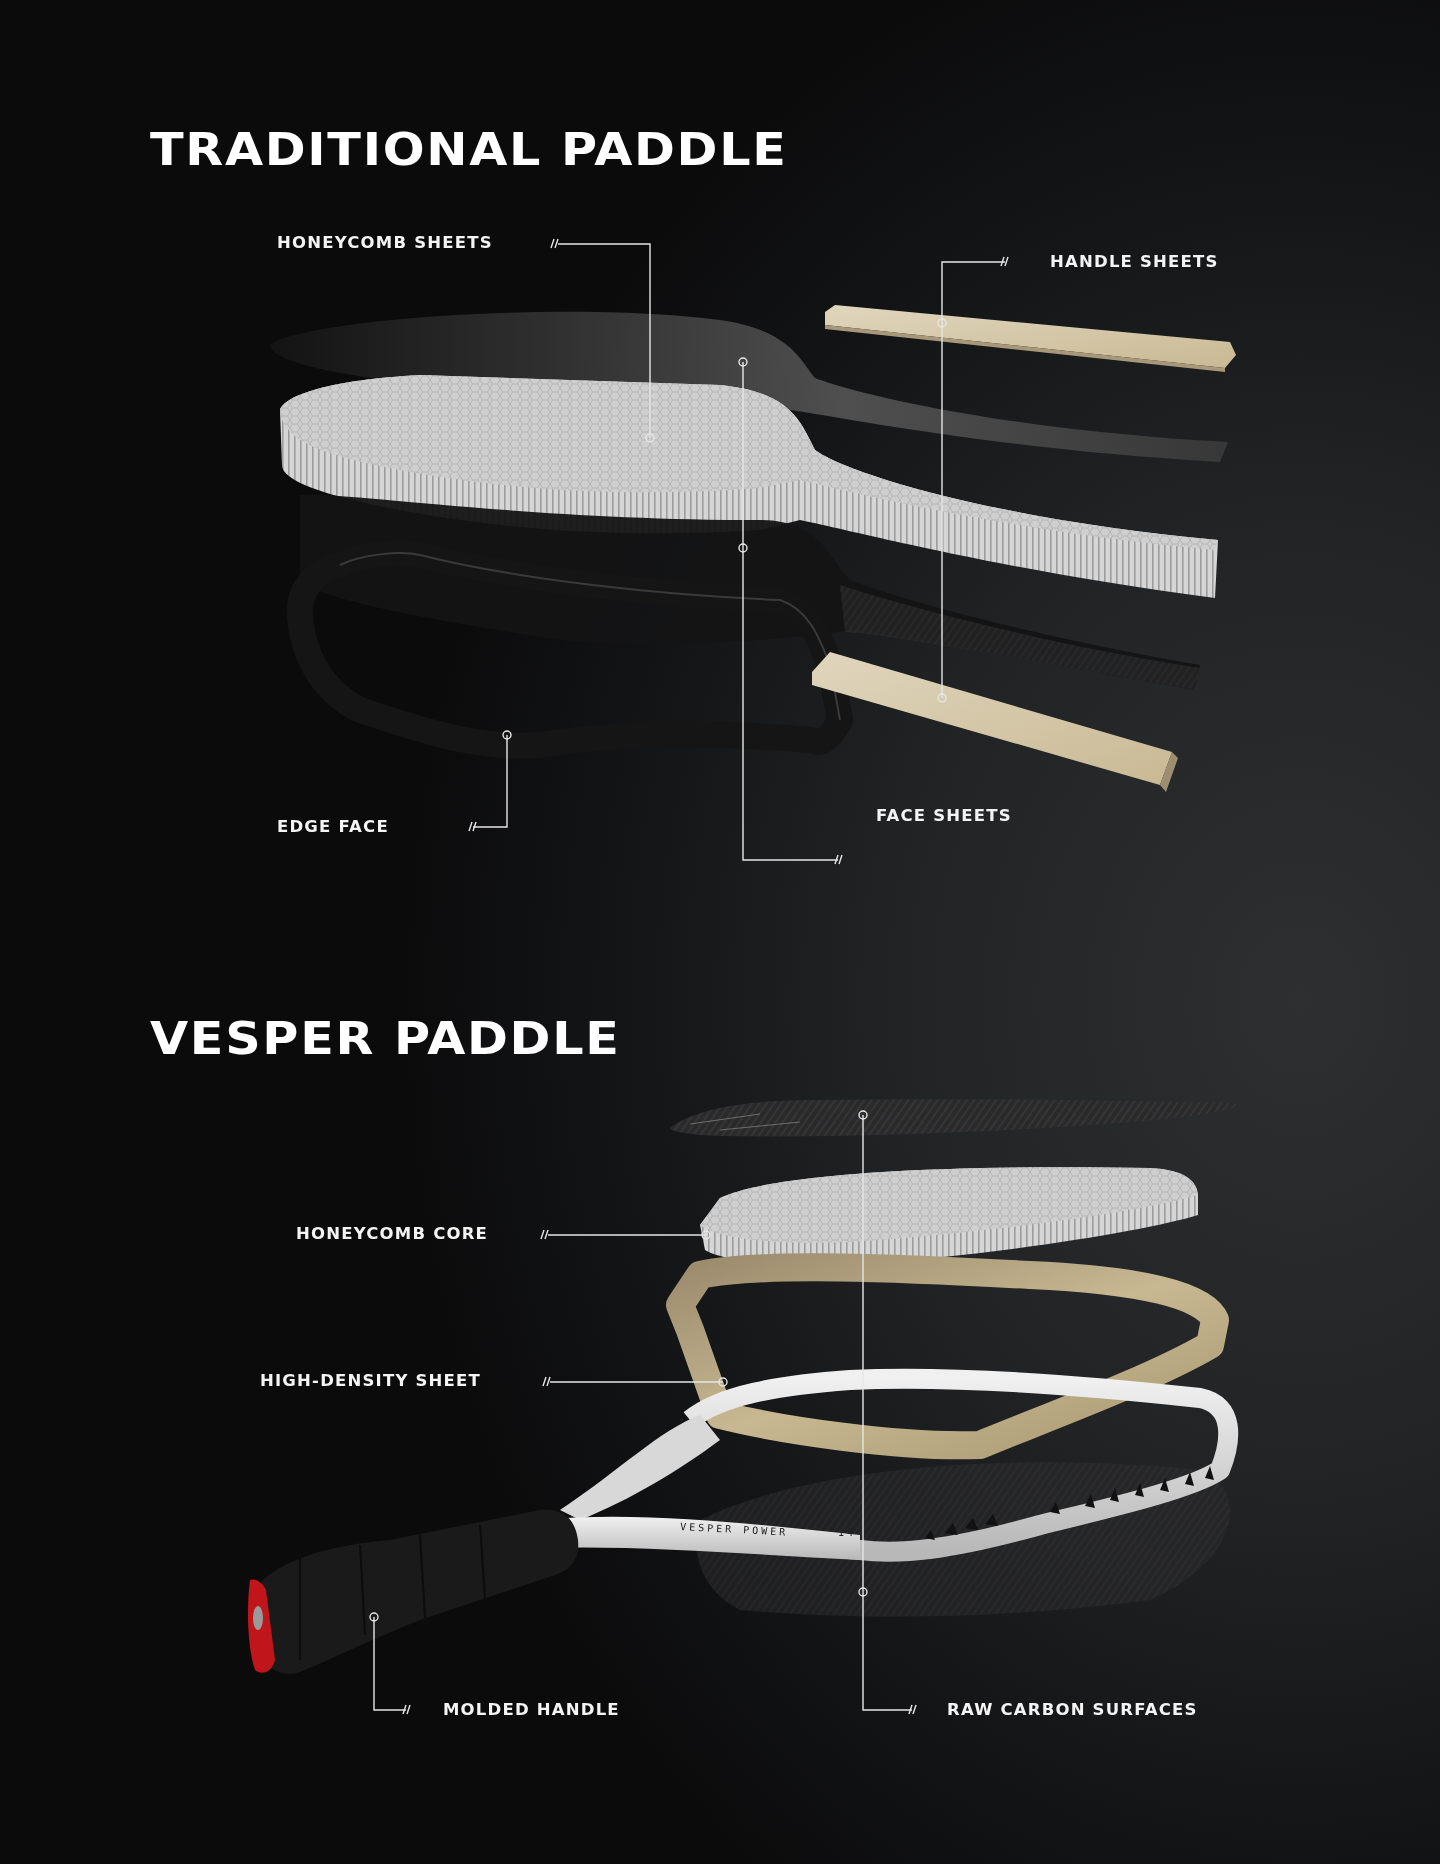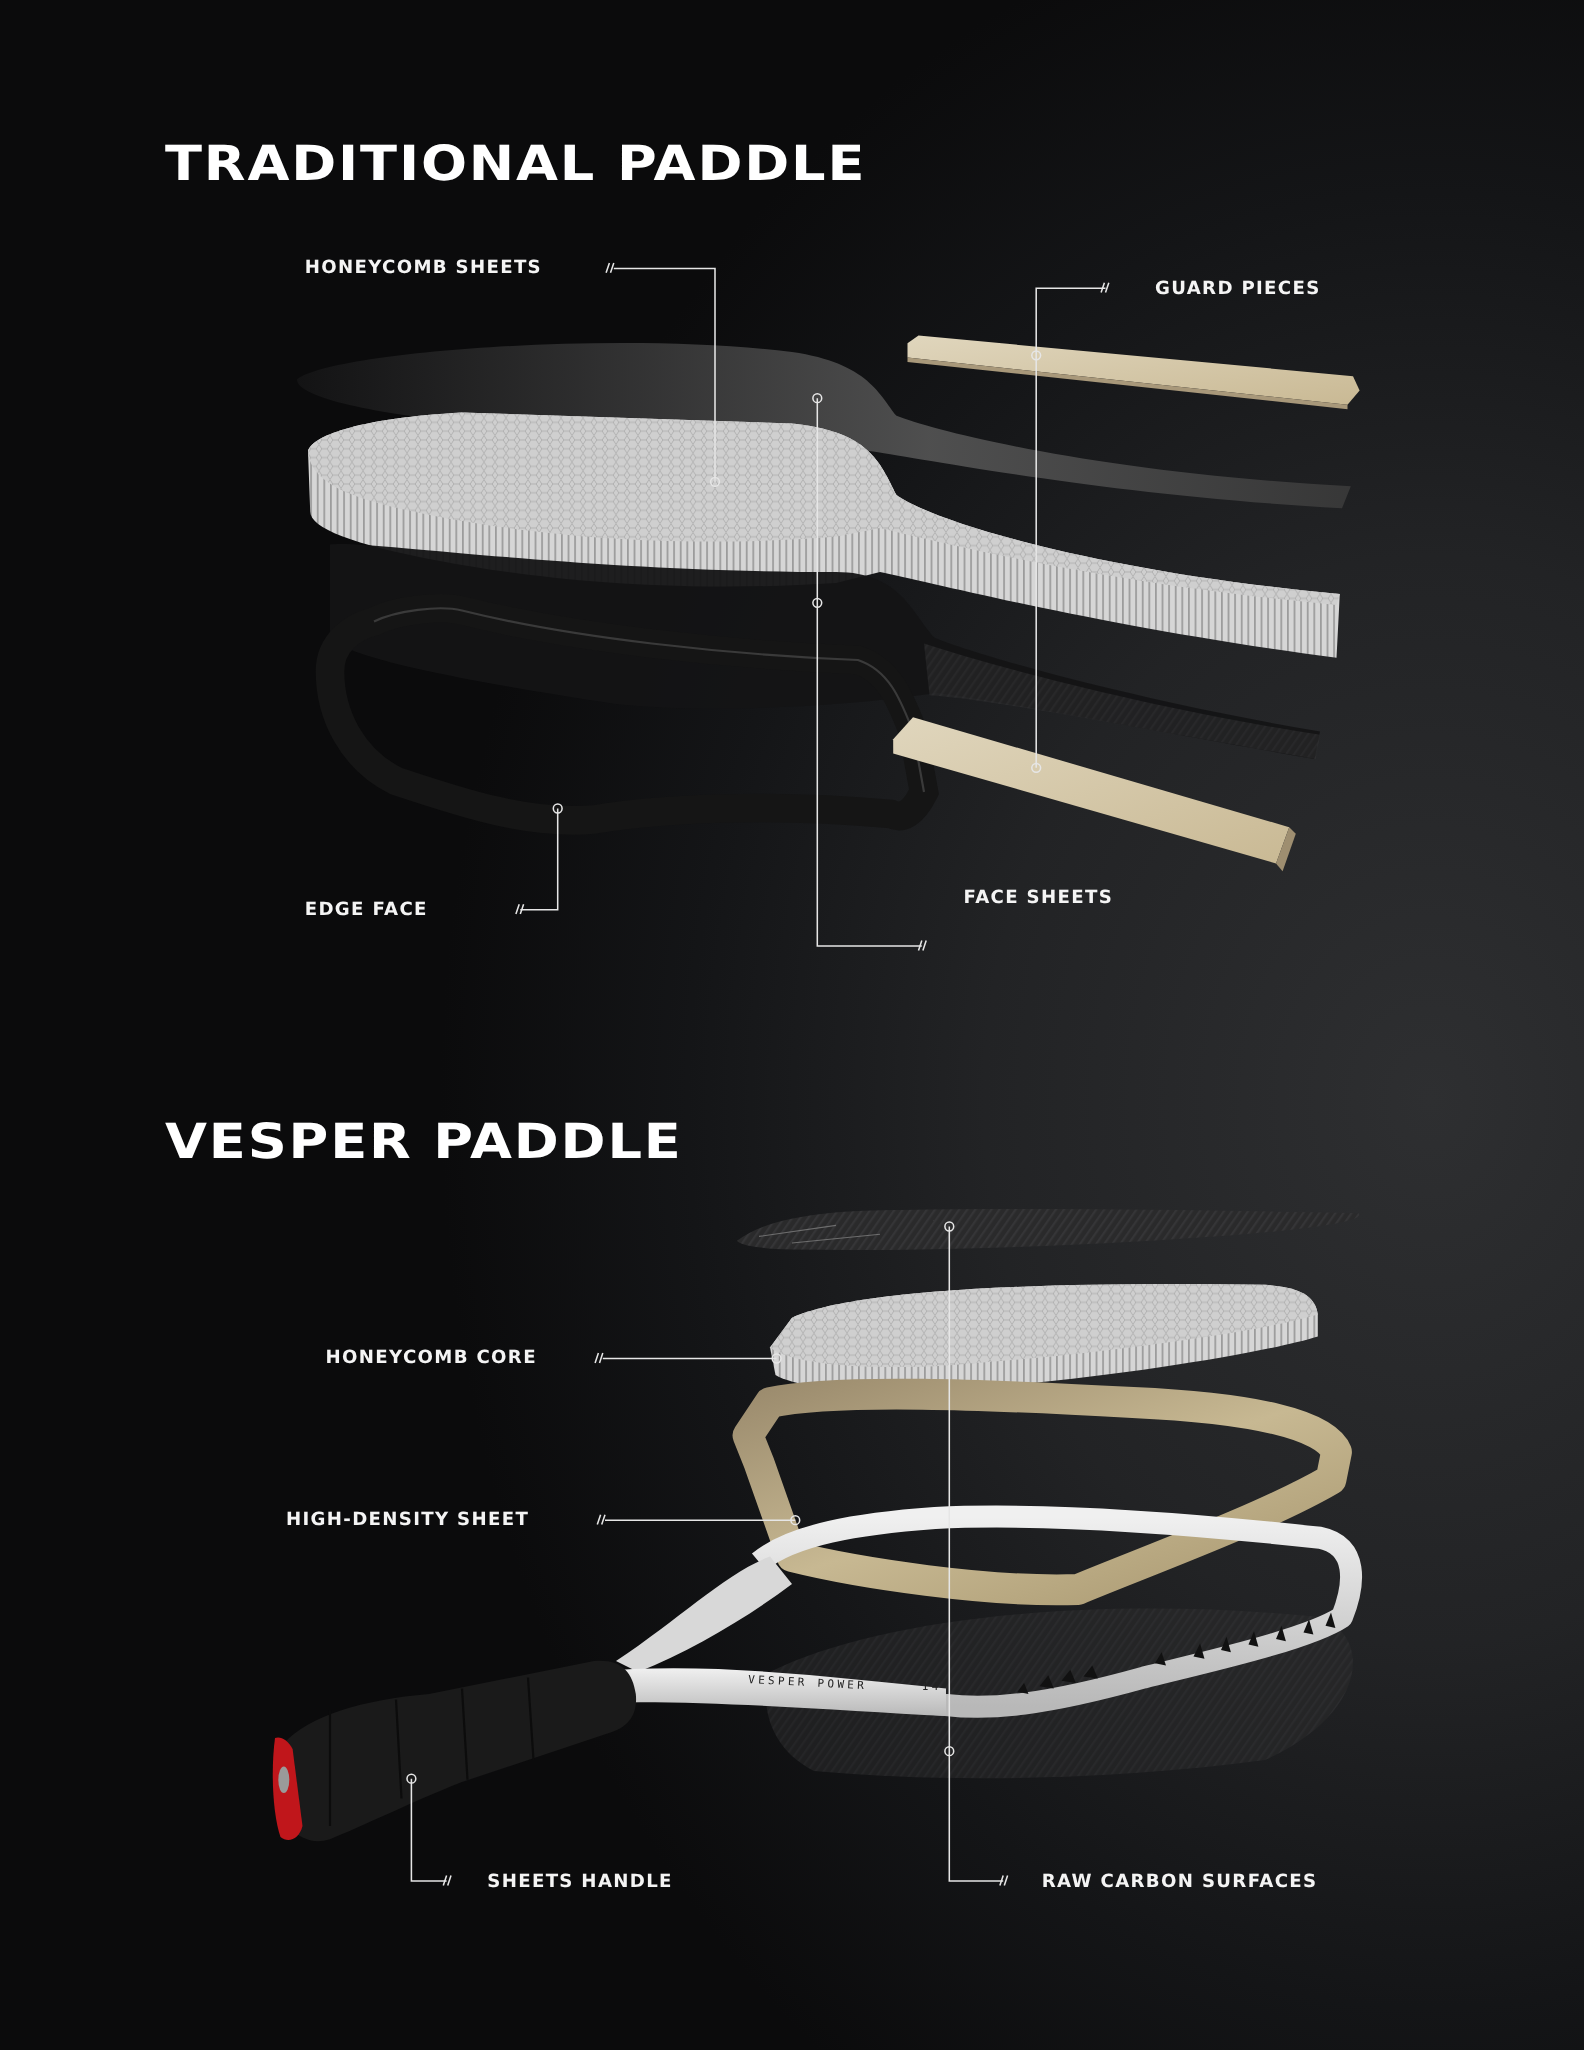--- a/index.html
+++ b/index.html
@@ -173,21 +173,21 @@
       <circle cx="863" cy="1115" r="4" fill="none"></circle>
       <circle cx="863" cy="1592" r="4" fill="none"></circle>
       <path d="M912 1705 l-3 9 M916 1705 l-3 9"></path>
     </g>
   </svg>
 
   <h1 class="section-title" style="left:150px; top:128px;">TRADITIONAL PADDLE</h1>
   <h1 class="section-title" style="left:150px; top:1017px;">VESPER PADDLE</h1>
 
   <div class="label" style="left:277px; top:235px;">HONEYCOMB SHEETS</div>
-  <div class="label" style="left:1050px; top:254px;">GUARD PIECES</div>
+  <div class="label" style="left:1050px; top:254px;">HANDLE SHEETS</div>
   <div class="label" style="left:277px; top:819px;">EDGE FACE</div>
   <div class="label" style="left:876px; top:808px;">FACE SHEETS</div>
 
   <div class="label" style="left:272px; top:1226px;margin-left:24px;">HONEYCOMB CORE</div>
   <div class="label" style="left:260px; top:1373px;">HIGH-DENSITY SHEET</div>
-  <div class="label" style="left:443px; top:1702px;">SHEETS HANDLE</div>
+  <div class="label" style="left:443px; top:1702px;">MOLDED HANDLE</div>
   <div class="label" style="left:947px; top:1702px;">RAW CARBON SURFACES</div>
 </div>
 
 </body></html>

